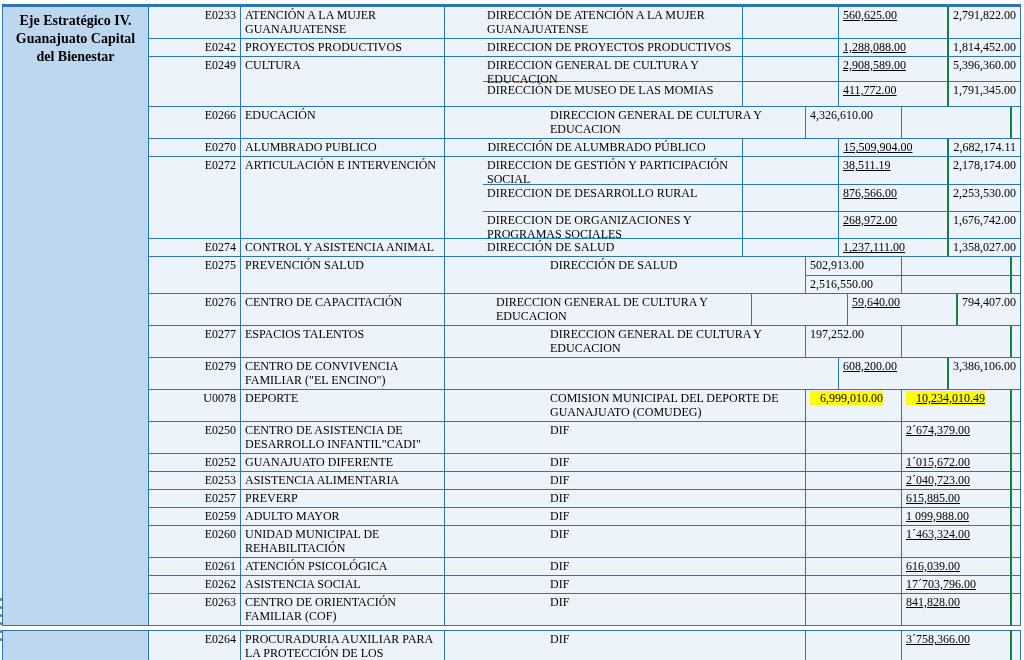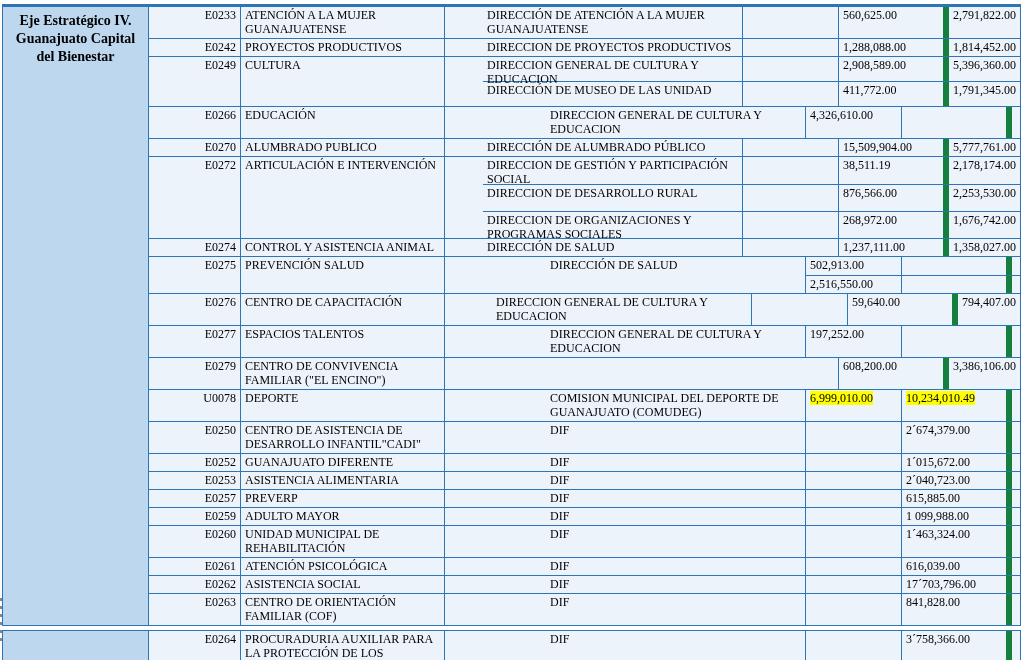--- a/index.html
+++ b/index.html
@@ -22,25 +22,25 @@
   .group{display:flex;border-bottom:1px solid #2E75B6;}
   .group:last-child{border-bottom:none;}
   .cell{padding:1px 4px 2px;font-size:12px;line-height:1.17;box-sizing:border-box;}
   .code{width:92px;flex:none;text-align:right;border-right:1px solid #2E75B6;}
   .program{width:204px;flex:none;border-right:1px solid #2E75B6;}
   .subrows{flex:1;display:flex;flex-direction:column;min-width:0;align-items:flex-end;}
   .subrow{display:flex;flex:1;border-bottom:1px solid #2E75B6;min-height:16px;}
   .subrow:last-child{border-bottom:none;}
   .dir{width:260px;flex:none;border-right:1px solid #2E75B6;}
   .a1{width:96px;flex:none;border-right:1px solid #2E75B6;}
-  .a2{width:110px;flex:none;border-right:6px solid #15803d;}
+  .a2{width:110px;flex:none;border-right:2px solid #15803d;text-decoration:underline;}
   .a3{flex:1;min-width:0;}
   .spanwrap{flex:1;display:flex;min-width:0;}
   .amtcol{flex:1;display:flex;flex-direction:column;min-width:0;}
-  .hl{background:#FFFF00;}
+  .hl{background:#FFFF00;padding-left:10px;}
   .edge-sliver{
     position:absolute;left:0;top:598px;width:2px;height:46px;
     background:repeating-linear-gradient(to bottom,#55606e 0 3px,transparent 3px 8px);
     opacity:.75;
   }
 </style>
 </head>
 <body>
 
 <div class="page">
@@ -81,21 +81,21 @@
             <div class="cell code">E0249</div>
             <div class="cell program">CULTURA</div>
             <div class="subrows">
               <div class="subrow">
                 <div class="cell dir">DIRECCION GENERAL DE CULTURA Y EDUCACION</div>
                 <div class="cell a1"><span></span></div>
                 <div class="cell a2"><span>2,908,589.00</span></div>
                 <div class="cell a3"><span>5,396,360.00</span></div>
               </div>
               <div class="subrow">
-                <div class="cell dir">DIRECCIÓN DE MUSEO DE LAS UNIDAD</div>
+                <div class="cell dir">DIRECCIÓN DE MUSEO DE LAS MOMIAS</div>
                 <div class="cell a1"><span></span></div>
                 <div class="cell a2"><span>411,772.00</span></div>
                 <div class="cell a3"><span>1,791,345.00</span></div>
               </div>
             </div>
           </div>
           <div class="group">
             <div class="cell code">E0266</div>
             <div class="cell program">EDUCACIÓN</div>
             <div class="subrows">
@@ -108,21 +108,21 @@
             </div>
           </div>
           <div class="group">
             <div class="cell code">E0270</div>
             <div class="cell program">ALUMBRADO PUBLICO</div>
             <div class="subrows">
               <div class="subrow">
                 <div class="cell dir">DIRECCIÓN DE ALUMBRADO PÚBLICO</div>
                 <div class="cell a1"><span></span></div>
                 <div class="cell a2"><span>15,509,904.00</span></div>
-                <div class="cell a3"><span>5,777,761.00</span></div>
+                <div class="cell a3"><span>2,682,174.11</span></div>
               </div>
             </div>
           </div>
           <div class="group">
             <div class="cell code">E0272</div>
             <div class="cell program">ARTICULACIÓN E INTERVENCIÓN</div>
             <div class="subrows">
               <div class="subrow">
                 <div class="cell dir">DIRECCION DE GESTIÓN Y PARTICIPACIÓN SOCIAL</div>
                 <div class="cell a1"><span></span></div>

